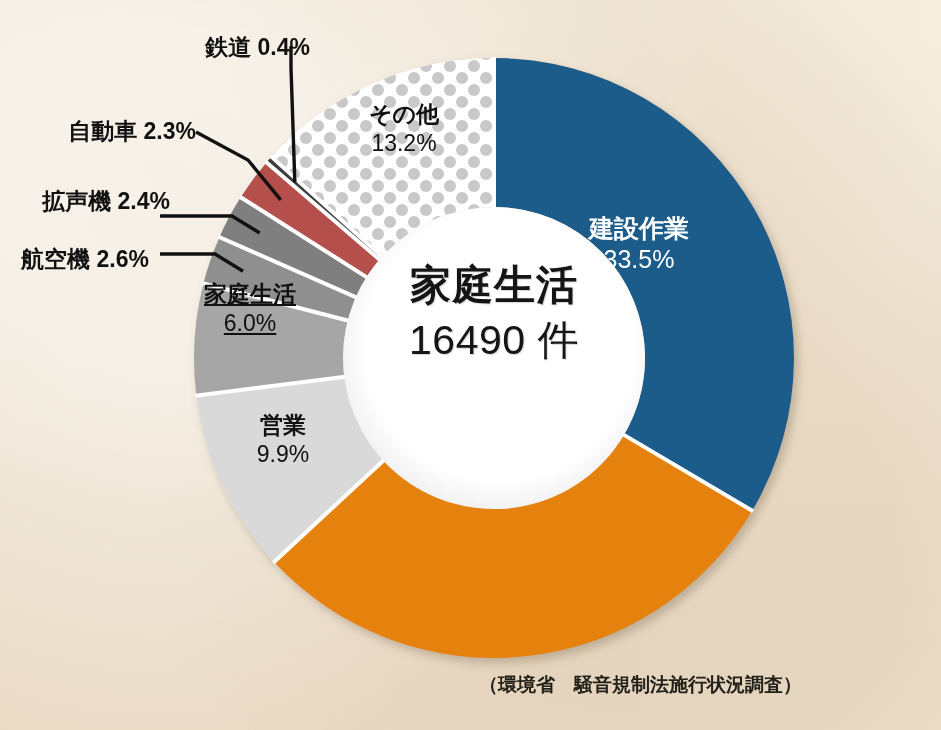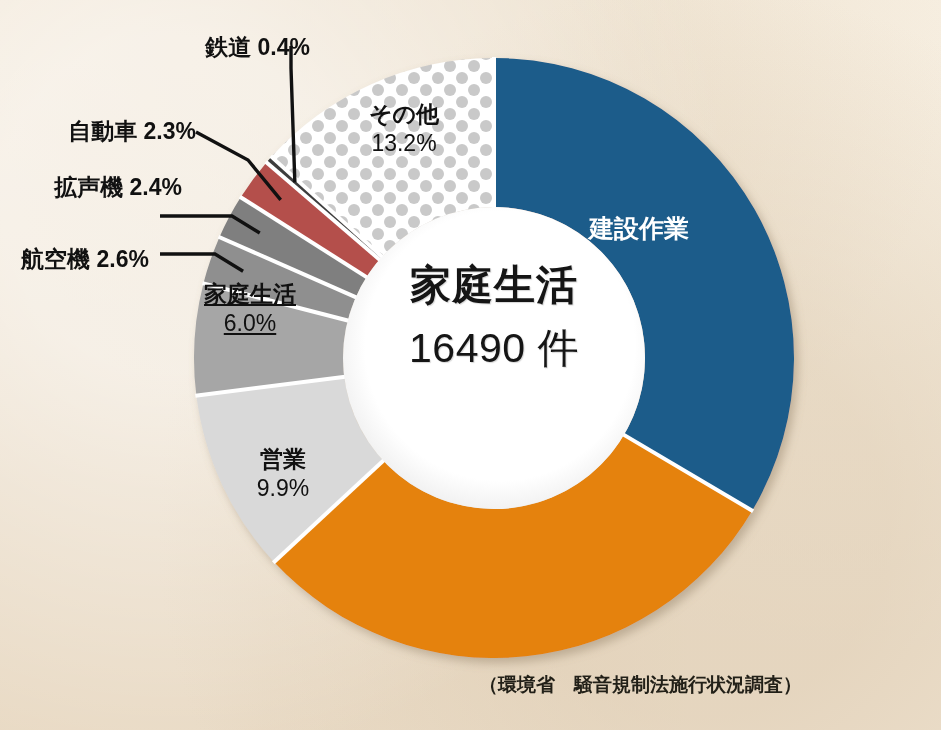--- a/index.html
+++ b/index.html
@@ -44,21 +44,21 @@
     font-size: 41px;
     font-weight: bold;
     letter-spacing: 1px;
     line-height: 1.15;
   }
   .center-value {
     font-size: 41px;
     font-weight: normal;
     letter-spacing: 0.5px;
     line-height: 1.35;
-    margin-top: 12px;
+    margin-top: 4px;
   }
   .caption {
     position: absolute;
     left: 0;
     top: 672px;
     width: 802px;
     text-align: right;
     font-size: 19px;
     font-weight: bold;
     color: #222018;
@@ -137,43 +137,44 @@
     <g id="leader-layer">
         <polyline points="294.845511013113,182.42169975657038 291,68 291,46" fill="none" stroke="#111111" stroke-width="3.4"></polyline>
         <polyline points="280.68630827023014,199.92559055743172 248,160 196,132" fill="none" stroke="#111111" stroke-width="3.4"></polyline>
         <polyline points="259.75167938152003,233.028106010104 232,216 160,216" fill="none" stroke="#111111" stroke-width="3.4"></polyline>
         <polyline points="243.08575353976187,271.2112281266125 215,254 160,254" fill="none" stroke="#111111" stroke-width="3.4"></polyline>
       </g>
   </svg>
 
   <div class="seg-label light big" style="left:544px; top:195px; width:190px;">
     <span class="nm">建設作業</span>
+    <span class="pc">33.5%</span>
   </div>
 
 
-  <div class="seg-label dark mid" style="left:218px; top:411px; width:130px;margin-top:34px;">
+  <div class="seg-label dark mid" style="left:218px; top:411px; width:130px;">
     <span class="nm">営業</span>
     <span class="pc">9.9%</span>
   </div>
 
   <div class="seg-label dark mid" style="left:180px; top:280px; width:140px;text-decoration:underline;">
     <span class="nm">家庭生活</span>
     <span class="pc">6.0%</span>
   </div>
 
   <div class="seg-label dark mid" style="left:334px; top:100px; width:140px;">
     <span class="nm">その他</span>
     <span class="pc">13.2%</span>
   </div>
 
   <div class="ext-label" style="left:58px; top:32px; width:252px;">鉄道 0.4%</div>
 
   <div class="ext-label" style="left:0px; top:116px; width:196px;">自動車 2.3%</div>
 
-  <div class="ext-label" style="left:0px; top:172px; width:170px;padding-left:12px;">拡声機 2.4%</div>
+  <div class="ext-label" style="left:0px; top:186px; width:170px;">拡声機 2.4%</div>
 
   <div class="ext-label" style="left:0px; top:244px; width:170px;text-align:center;">航空機 2.6%</div>
 
   <div class="caption">（環境省　騒音規制法施行状況調査）</div>
 <div class="center-label">
   <div class="center-title">家庭生活</div>
   <div class="center-value">16490 件</div>
 </div>
   </div>
 

